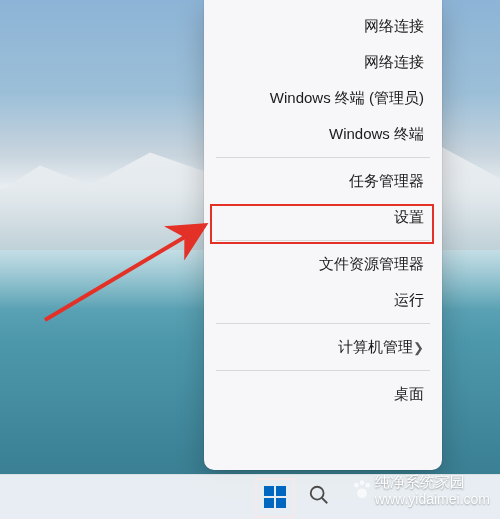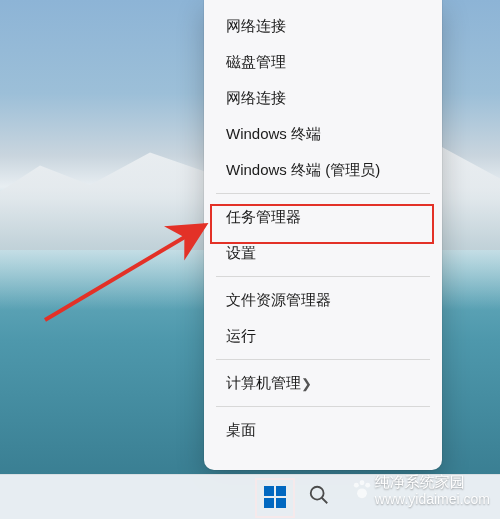--- a/index.html
+++ b/index.html
@@ -27,21 +27,21 @@
     .reflection::before{content:"";position:absolute;inset:0;top:0;height:60px;
       background:linear-gradient(180deg,rgba(232,240,244,.7),rgba(232,240,244,0));}
 
     .context-menu{
       position:absolute; top:0; left:204px; width:238px; height:470px;
       background:#f7f7f9; border-radius:0 0 10px 10px;
       box-shadow:0 10px 28px rgba(0,0,0,.22),0 0 0 1px rgba(0,0,0,.05);
       padding:8px 0; font-size:15px; color:#1b1b1b;
     }
     .menu-item{
-      display:flex; align-items:center; justify-content:flex-start;
+      display:flex; align-items:center; justify-content:flex-end;
       height:36px; padding:0 18px 0 22px; cursor:default; white-space:nowrap;
     }
     .sep{height:1px;background:#d8d8d8;margin:5px 12px;}
     .chevron{font-size:13px;color:#555;}
 
     .highlight-box{
       position:absolute; border:2px solid #e33127; pointer-events:none;
     }
     .hb1{top:204px; left:210px; width:224px; height:40px;}
     .hb2{top:478px; left:255px; width:40px; height:40px;}
@@ -74,30 +74,27 @@
 <div class="desktop">
   <div class="mountain"></div>
   <div class="reflection"></div>
 </div>
 
 <div class="context-menu">
   <div class="menu-item">
       <span>网络连接</span>
     </div>
   <div class="menu-item">
-      <span>磁盘管理</span>
-    </div>
-  <div class="menu-item">
       <span>网络连接</span>
     </div>
   <div class="menu-item">
-      <span>Windows 终端</span>
+      <span>Windows 终端 (管理员)</span>
     </div>
   <div class="menu-item">
-      <span>Windows 终端 (管理员)</span>
+      <span>Windows 终端</span>
     </div>
   <div class="sep"></div>
   <div class="menu-item">
       <span>任务管理器</span>
     </div>
   <div class="menu-item">
       <span>设置</span>
     </div>
   <div class="sep"></div>
   <div class="menu-item">

